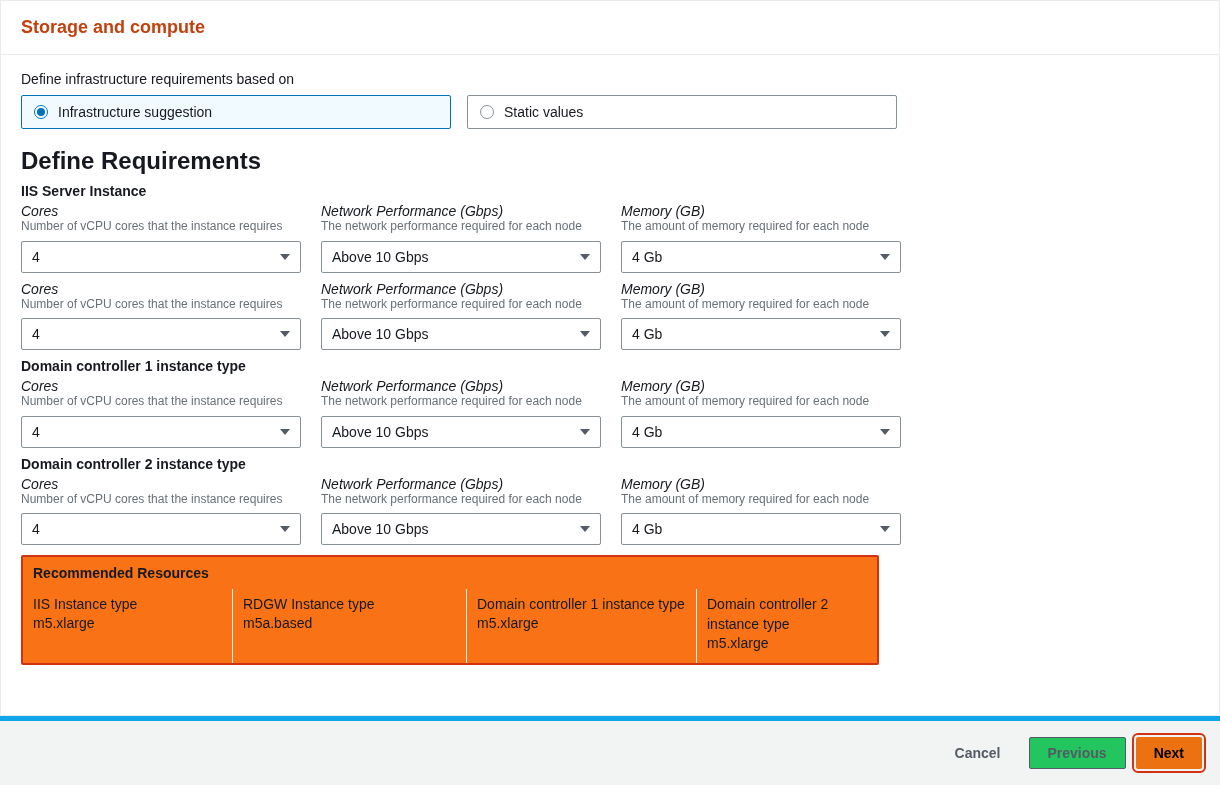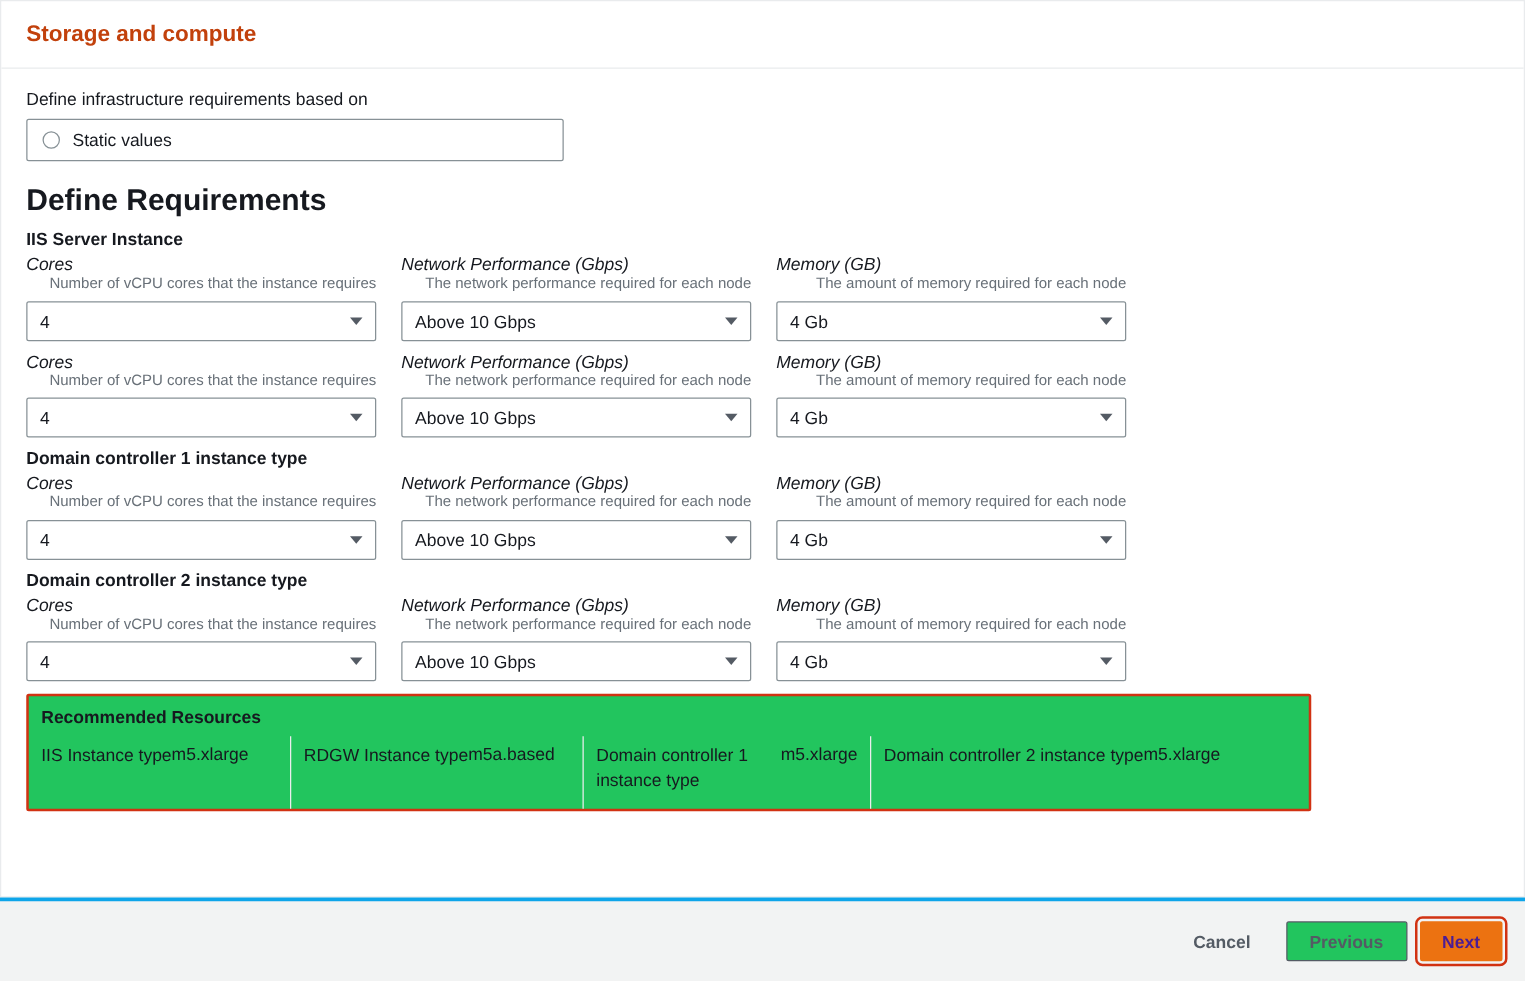--- a/index.html
+++ b/index.html
@@ -98,21 +98,20 @@
     font-size: 14px;
     color: #16191f;
     font-weight: 400;
     font-style: italic;
   }
   .field-hint {
     font-size: 12px;
     color: #687078;
     margin-bottom: 6px;
     line-height: 1.3;
-    text-align: right;
   }
   .select {
     border: 1px solid #879196;
     border-radius: 2px;
     height: 32px;
     display: flex;
     align-items: center;
     justify-content: space-between;
     padding: 0 10px;
     background: #fff;
@@ -122,36 +121,36 @@
   .caret {
     width: 0; height: 0;
     border-left: 5px solid transparent;
     border-right: 5px solid transparent;
     border-top: 6px solid #545b64;
   }
   .recommended {
     border: 2px solid #d13212;
     border-radius: 2px;
     margin-top: 10px;
-    width: 1028px;
-    background: #22c55e;
+    width: 858px;
+    background: #f97316;
   }
   .recommended-title {
     font-weight: 700;
     font-size: 14px;
     padding: 8px 10px 8px 10px;
   }
   .recommended-body {
     display: flex;
   }
   .rec-col {
     border-right: 1px solid #eaeded;
     padding: 6px 10px 12px 10px;
     display: flex;
-    flex-direction: row;
+    flex-direction: column;
     justify-content: flex-start;
   }
   .rec-col:last-child { border-right: none; }
   .rec-col-0 { width: 210px; }
   .rec-col-1 { width: 234px; }
   .rec-col-2 { width: 230px; }
   .rec-col-3 { flex: 1; }
   .rec-label {
     font-size: 14px;
     color: #16191f;
@@ -162,21 +161,21 @@
     font-size: 14px;
     color: #16191f;
     font-weight: 400;
   }
   .footer {
     padding: 16px 18px 16px 0;
     display: flex;
     justify-content: flex-end;
     align-items: center;
     gap: 10px;
-    border-top: 3px solid #0ea5e9;
+    border-top: 5px solid #0ea5e9;
   }
   .btn {
     height: 32px;
     padding: 0 18px;
     border-radius: 2px;
     font-size: 14px;
     font-weight: 700;
     cursor: pointer;
     display: flex;
     align-items: center;
@@ -187,37 +186,43 @@
   .btn-link {
     color: #545b64;
   }
   .btn-outline {
     border: 1px solid #545b64;
     color: #545b64;
     background: #22c55e;
   }
   .btn-primary {
     background: #ec7211;
-    color: #4c1d95;
+    color: #000000;
     outline: 2px solid #d13212;
     outline-offset: 2px;
     text-align: right;
   }
 </style>
 </head>
 <body>
 
 <div class="panel">
   <div class="panel-header">
     <h1 class="panel-title">Storage and compute</h1>
   </div>
   <div class="panel-body">
     <div class="intro">Define infrastructure requirements based on</div>
 
     <div class="radio-row">
+      <div class="radio-card selected">
+        <span class="radio-circle">
+            <span class="radio-dot"></span>
+          </span>
+        <span>Infrastructure suggestion</span>
+      </div>
       <div class="radio-card">
         <span class="radio-circle"></span>
         <span>Static values</span>
       </div>
     </div>
 
     <div class="section-title">Define Requirements</div>
 
     <div id="groups-container">
         <div>

